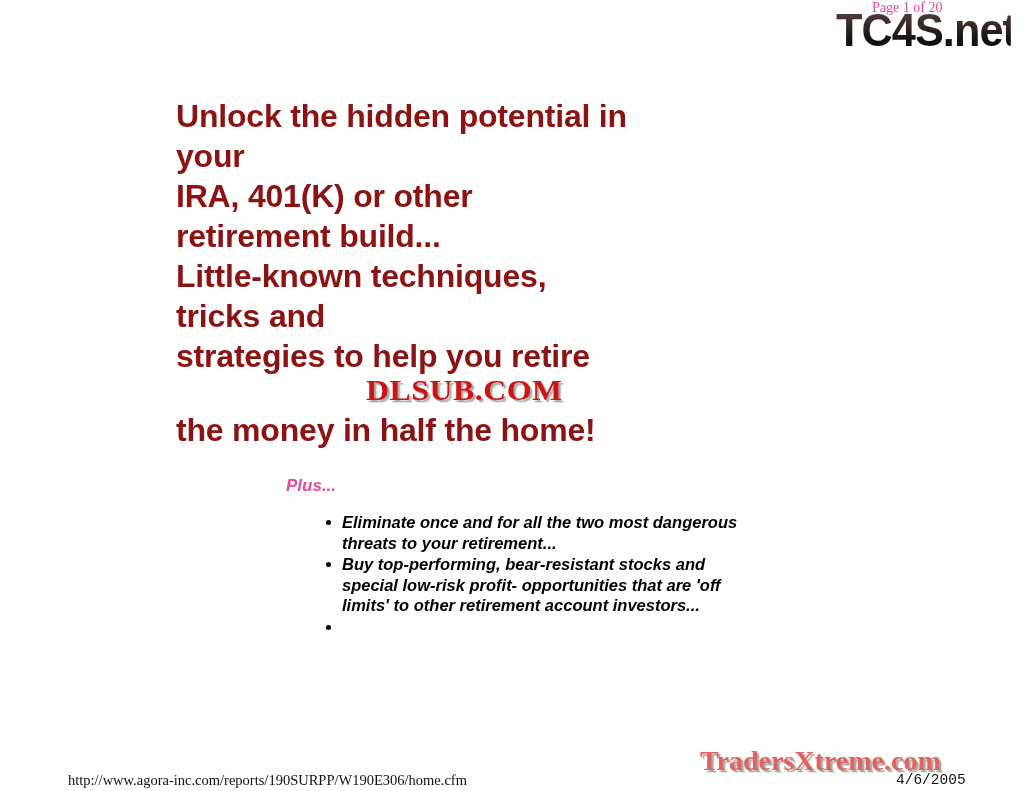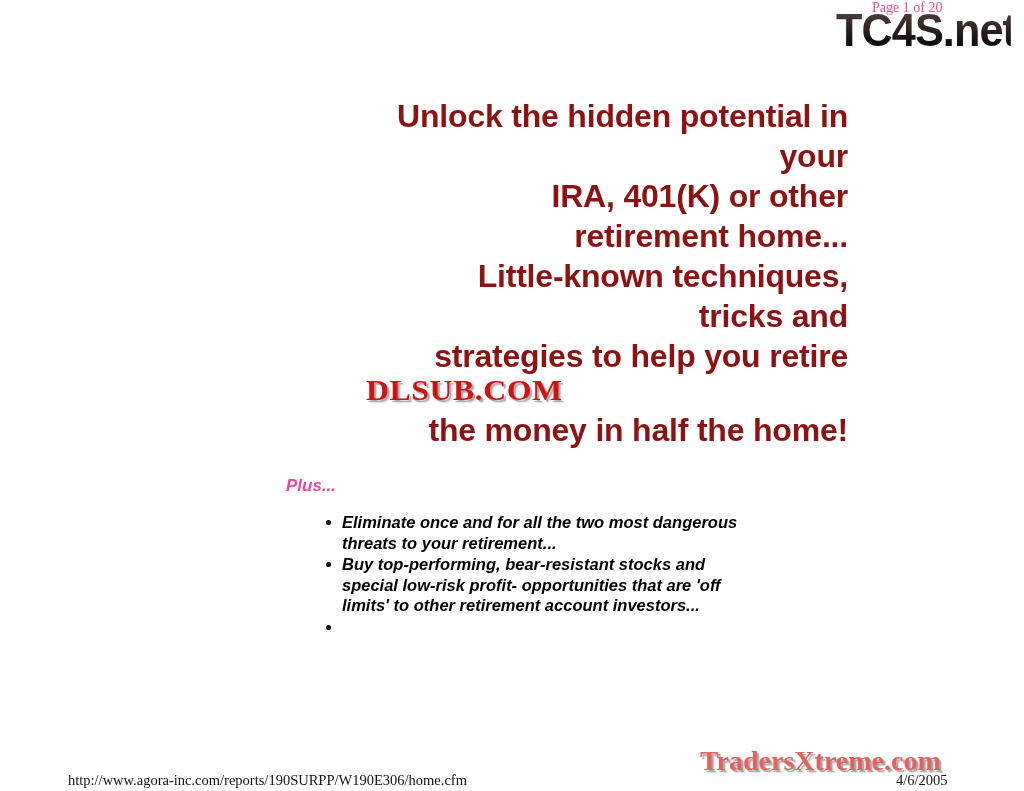--- a/index.html
+++ b/index.html
@@ -49,21 +49,21 @@
     white-space: nowrap;
     text-shadow: 0 0 0 rgba(0,0,0,0);
   }
 
   
   .headline {
     position: absolute;
     left: 176px;
     top: 96px;
     width: 672px;
-    text-align: right;
+    text-align: left;
     color: #8c1313;
     font-family: "Liberation Sans", sans-serif;
     font-weight: bold;
     font-size: 32px;
     line-height: 40px;
     letter-spacing: -0.2px;
     z-index: 2;
   }
   .headline .hl-line { display: block; white-space: nowrap; }
   .headline .hl-line.hidden-line { visibility: hidden; height: 34px; }
@@ -146,21 +146,21 @@
     font-size: 14.5px;
     color: #111111;
     white-space: nowrap;
     z-index: 2;
     text-align: right;
   }
   .footer-date {
     position: absolute;
     left: 896px;
     top: 772px;
-    font-family: Liberation Serif, serif;
+    font-family: Liberation Mono, monospace;
     font-size: 14.5px;
     color: #111111;
     white-space: nowrap;
     z-index: 5;
   }
   .tx-logo {
     position: absolute;
     left: 700px;
     top: 744px;
     z-index: 3;
@@ -183,21 +183,21 @@
 
 <div class="tc4s-logo">
   <div class="tc4s-text">TC4S.net</div>
 </div>
 <div class="page-number">Page 1 of 20</div>
 
 <div class="headline">
   <span class="hl-line">Unlock the hidden potential in</span>
   <span class="hl-line">your</span>
   <span class="hl-line">IRA, 401(K) or other</span>
-  <span class="hl-line">retirement home...</span>
+  <span class="hl-line">retirement build...</span>
   <span class="hl-line">Little-known techniques,</span>
   <span class="hl-line">tricks and</span>
   <span class="hl-line">strategies to help you retire</span>
   <span class="hl-line hidden-line">on half</span>
   <span class="hl-line">the money in half the home!</span>
 </div>
 
 <div class="dlsub-watermark">
   <span class="inner">DLSUB.COM</span>
 </div>

